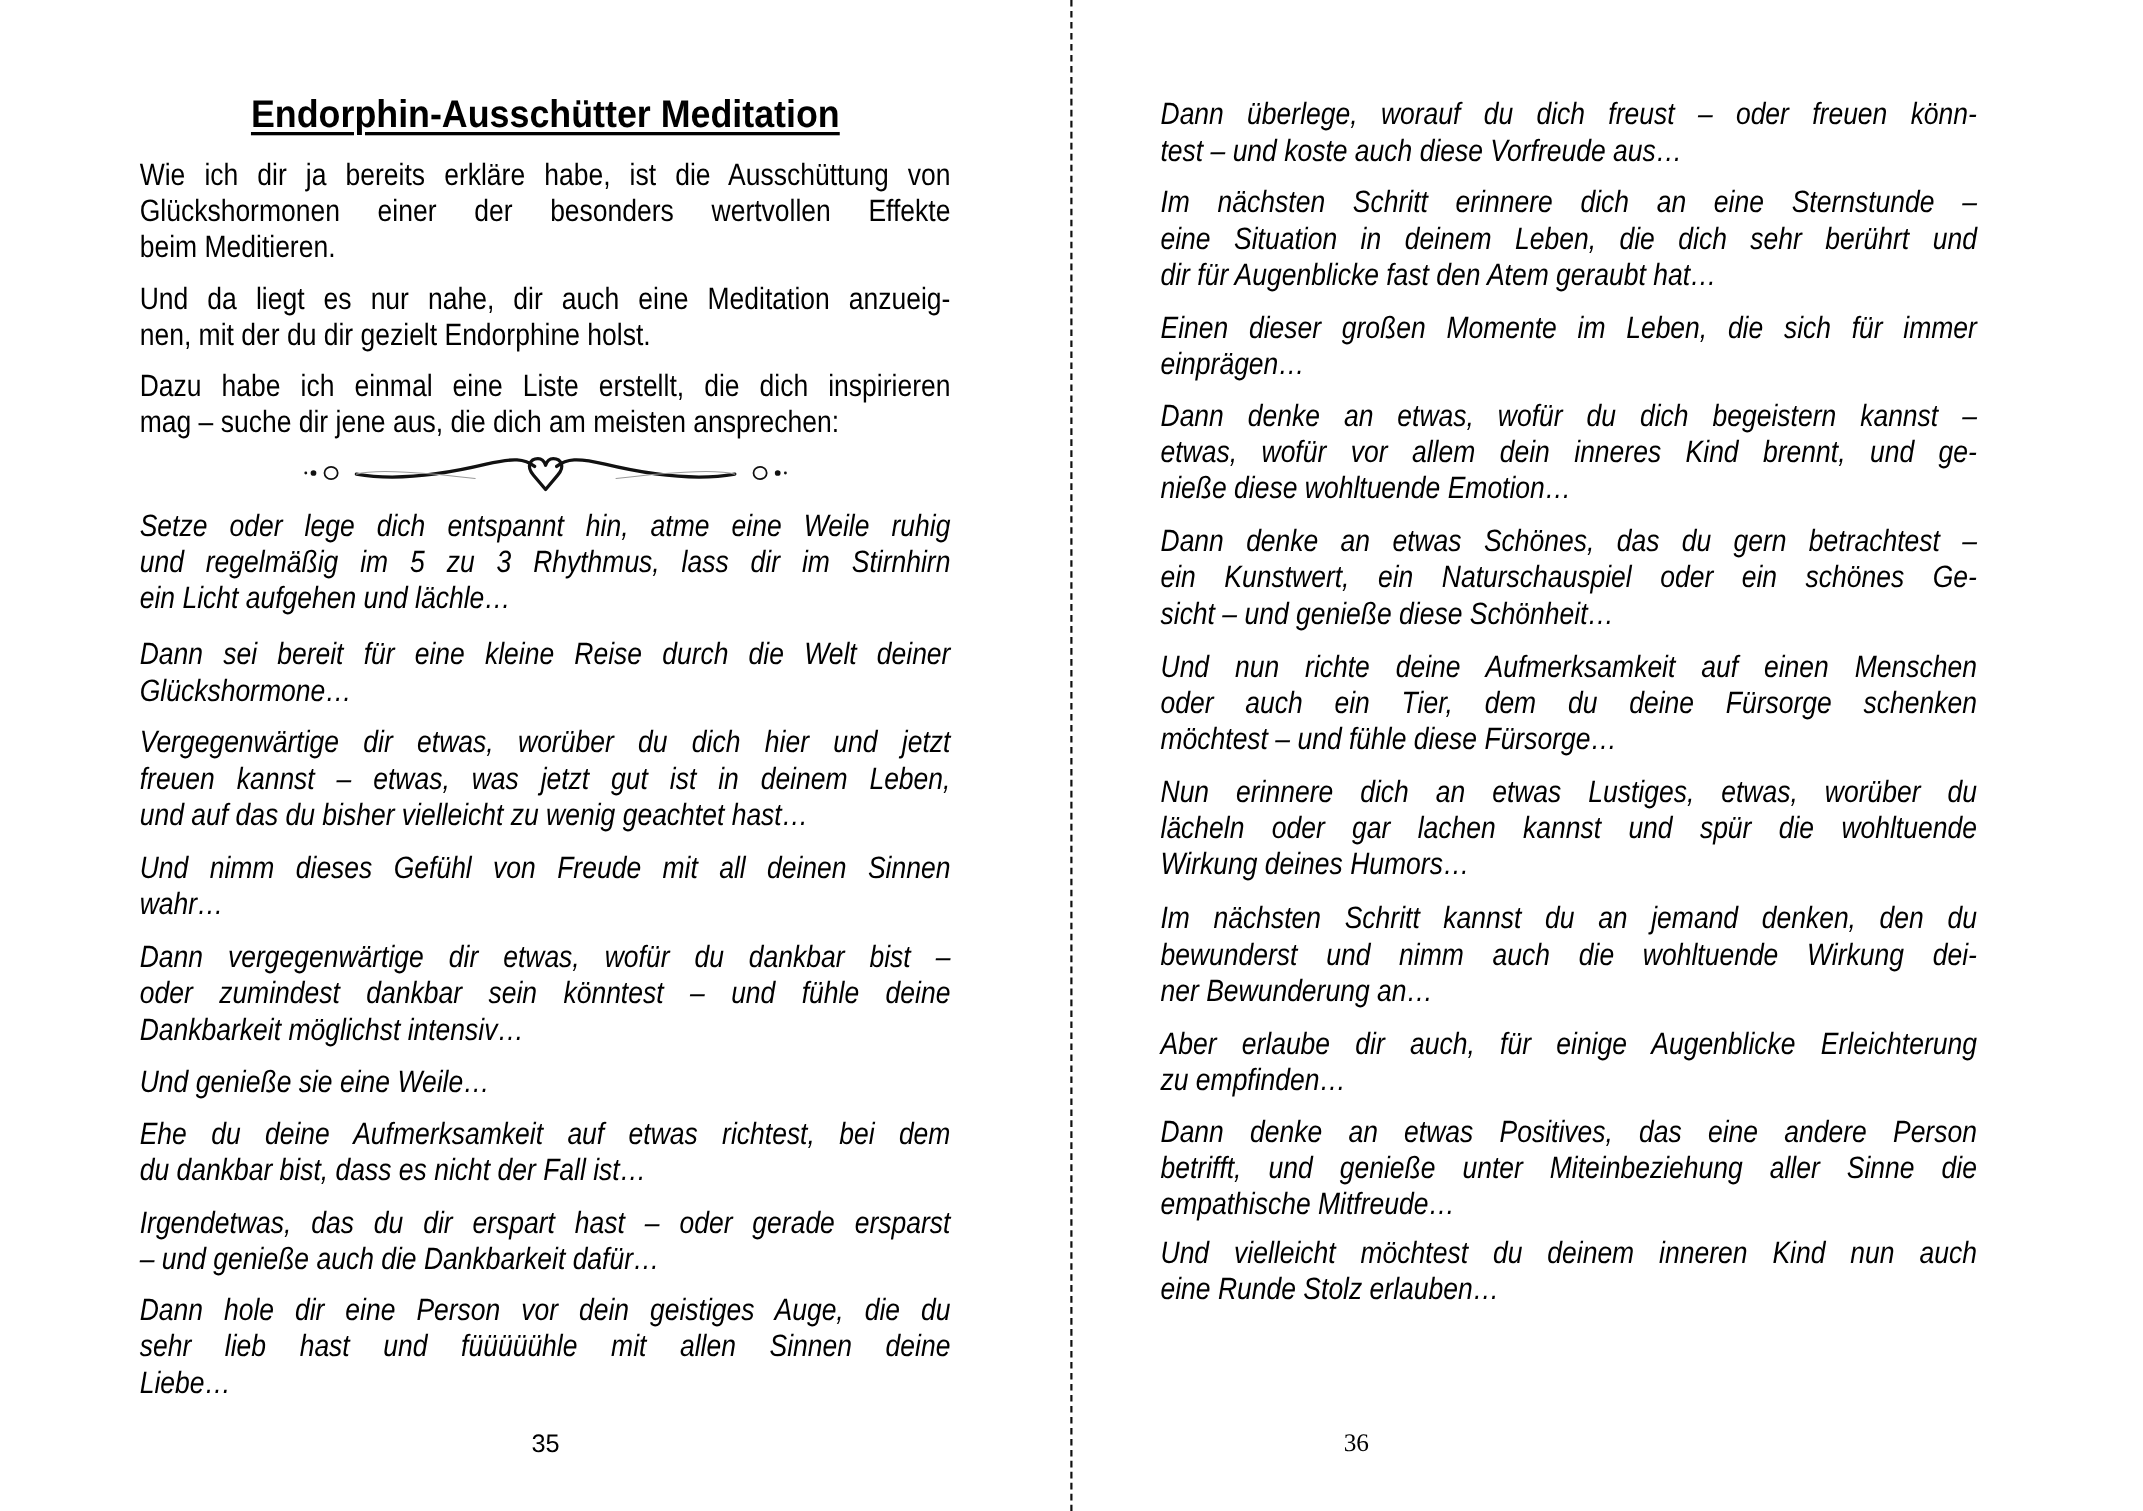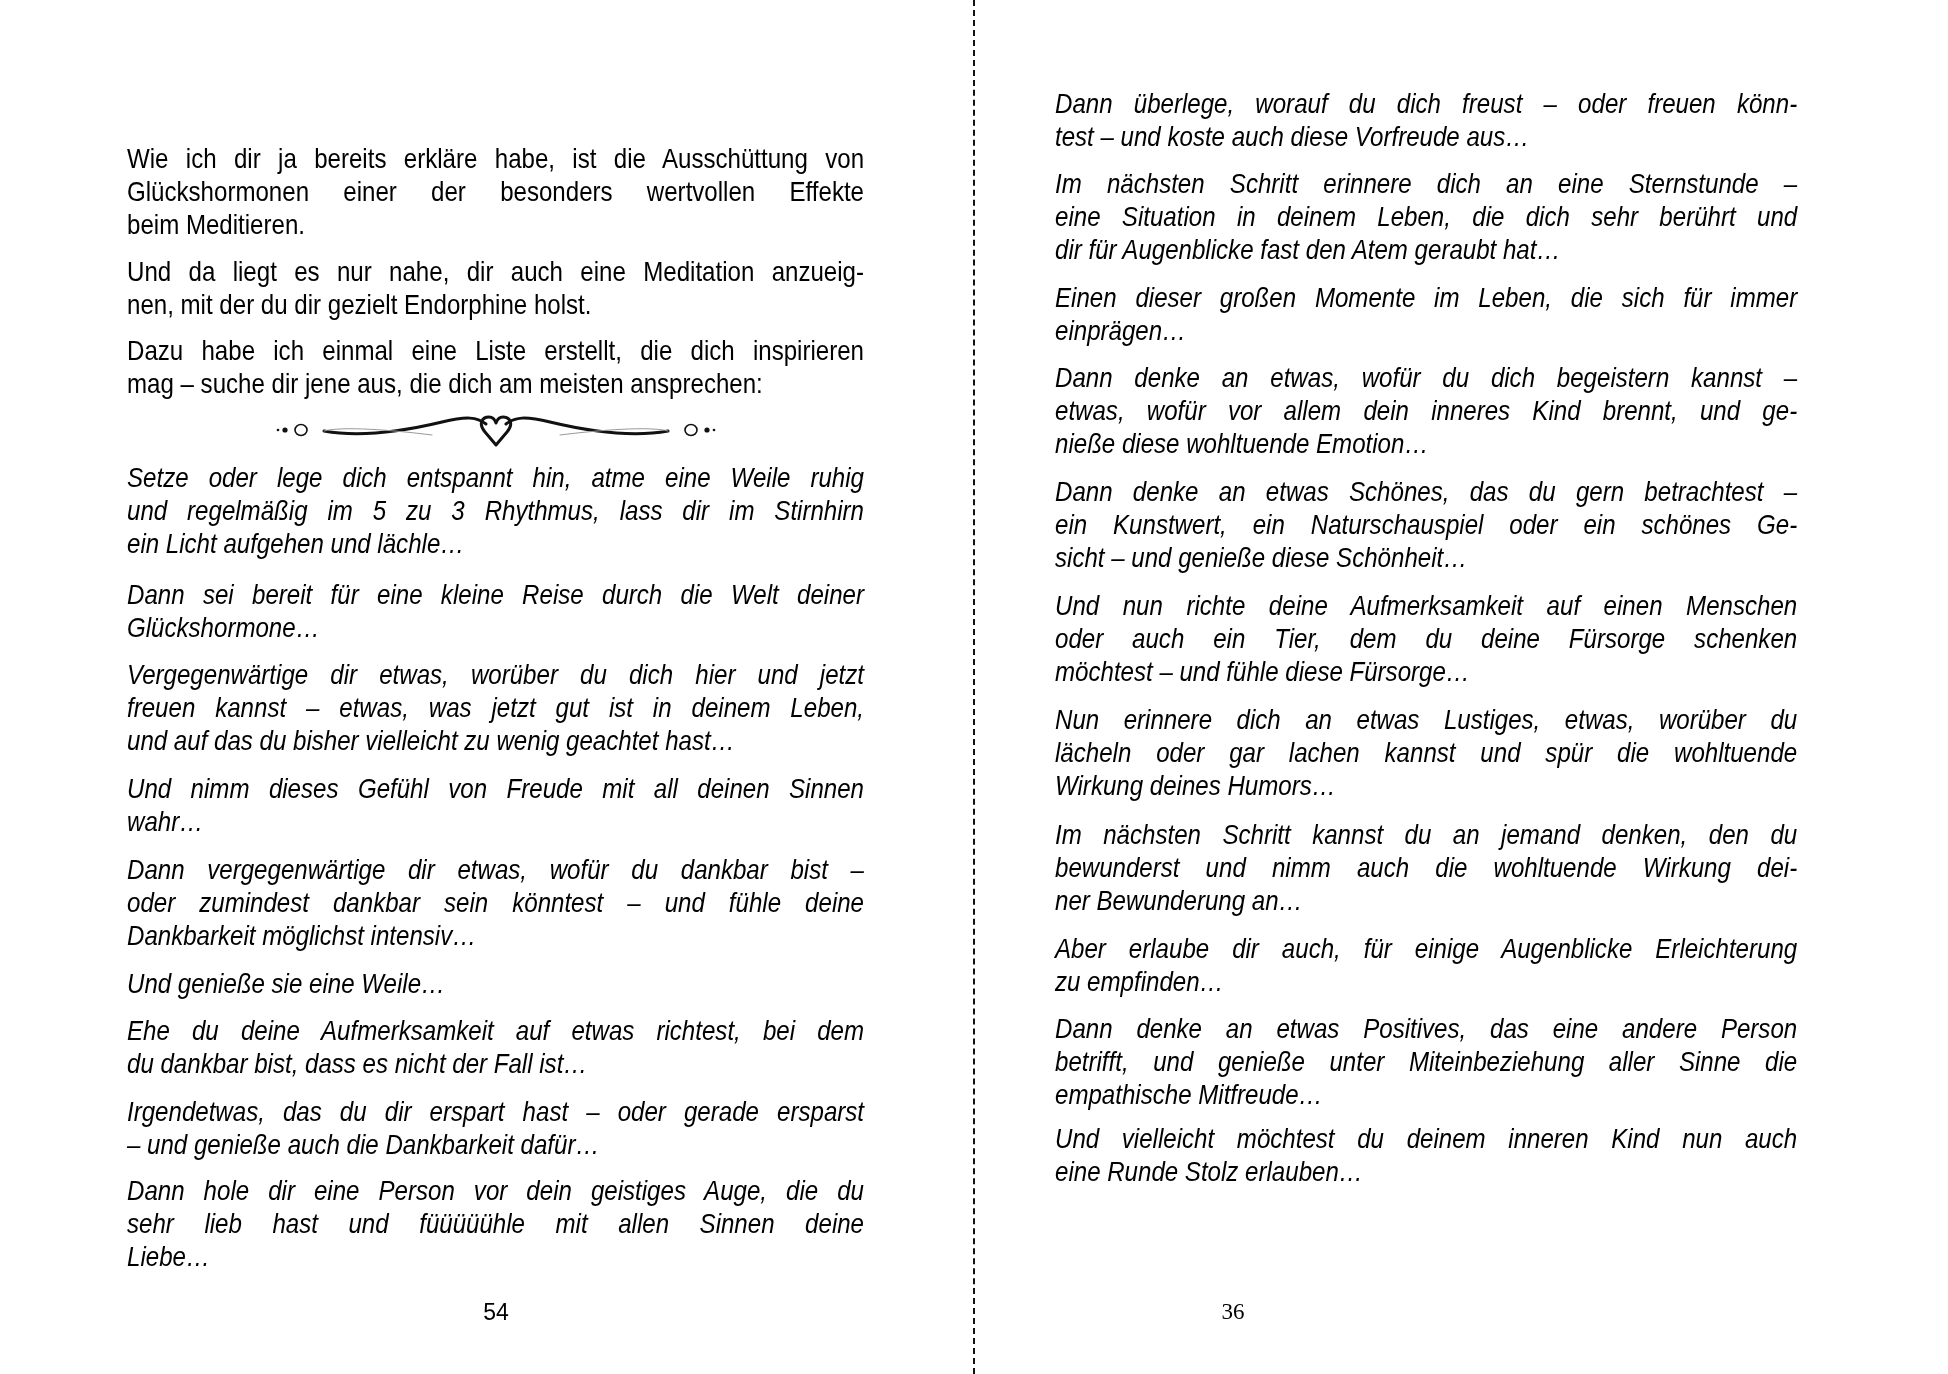--- a/index.html
+++ b/index.html
@@ -18,20 +18,21 @@
   .line.just{text-align:justify;text-align-last:justify;white-space:normal;}
   .ornament{position:absolute;left:272px;top:412px;width:448px;height:36px;}
   .pagenum{position:absolute;top:1298px;font-size:23px;line-height:28px;text-align:center;width:100px;}
   #page-left .pagenum{left:446px;}
   #page-right .pagenum{left:1216px;left:240px;font-family:Liberation Serif, serif;}
 </style>
 </head>
 <body>
 
 <div class="page" id="page-left">
+  <div class="title"><span>Endorphin-Ausschütter Meditation</span></div>
   <div class="paras">
       <div class="para" style="top: 142px;">
         <span class="line just">Wie ich dir ja bereits erkläre habe, ist die Ausschüttung von</span>
         <span class="line just">Glückshormonen einer der besonders wertvollen Effekte</span>
         <span class="line">beim Meditieren.</span>
       </div>
       <div class="para" style="top: 255px;">
         <span class="line just">Und da liegt es nur nahe, dir auch eine Meditation anzueig-</span>
         <span class="line">nen, mit der du dir gezielt Endorphine holst.</span>
       </div>
@@ -87,21 +88,21 @@
       <path d="M52 19 C 80 24, 120 22, 170 10 C 195 4, 205 5, 214 12" stroke-width="3"></path>
       <path d="M52 19 C 70 14, 120 18, 160 23" stroke-width="1" stroke="#999"></path>
       <path d="M234 12 C 243 5, 253 4, 278 10 C 328 22, 368 24, 396 19" stroke-width="3"></path>
       <path d="M288 23 C 328 18, 378 14, 396 19" stroke-width="1" stroke="#999"></path>
       <ellipse cx="419" cy="18" rx="6" ry="5.5" stroke-width="1.6"></ellipse>
       <circle cx="435" cy="18" r="2.6" fill="#111" stroke="none"></circle>
       <circle cx="442" cy="18" r="1.3" fill="#111" stroke="none"></circle>
       <path d="M224 33 L 213 20 C 206 12, 210 5, 217 5 C 221 5, 223 8, 224 11 C 225 8, 227 5, 231 5 C 238 5, 242 12, 235 20 Z" stroke-width="3" stroke-linejoin="round"></path>
     </g>
   </svg>
-  <div class="pagenum">54</div>
+  <div class="pagenum">35</div>
 </div>
 
 <div class="divider"></div>
 
 <div class="page" id="page-right">
   <div class="paras">
       <div class="para italic" style="top: 87px;">
         <span class="line just">Dann überlege, worauf du dich freust – oder freuen könn-</span>
         <span class="line">test – und koste auch diese Vorfreude aus…</span>
       </div>

